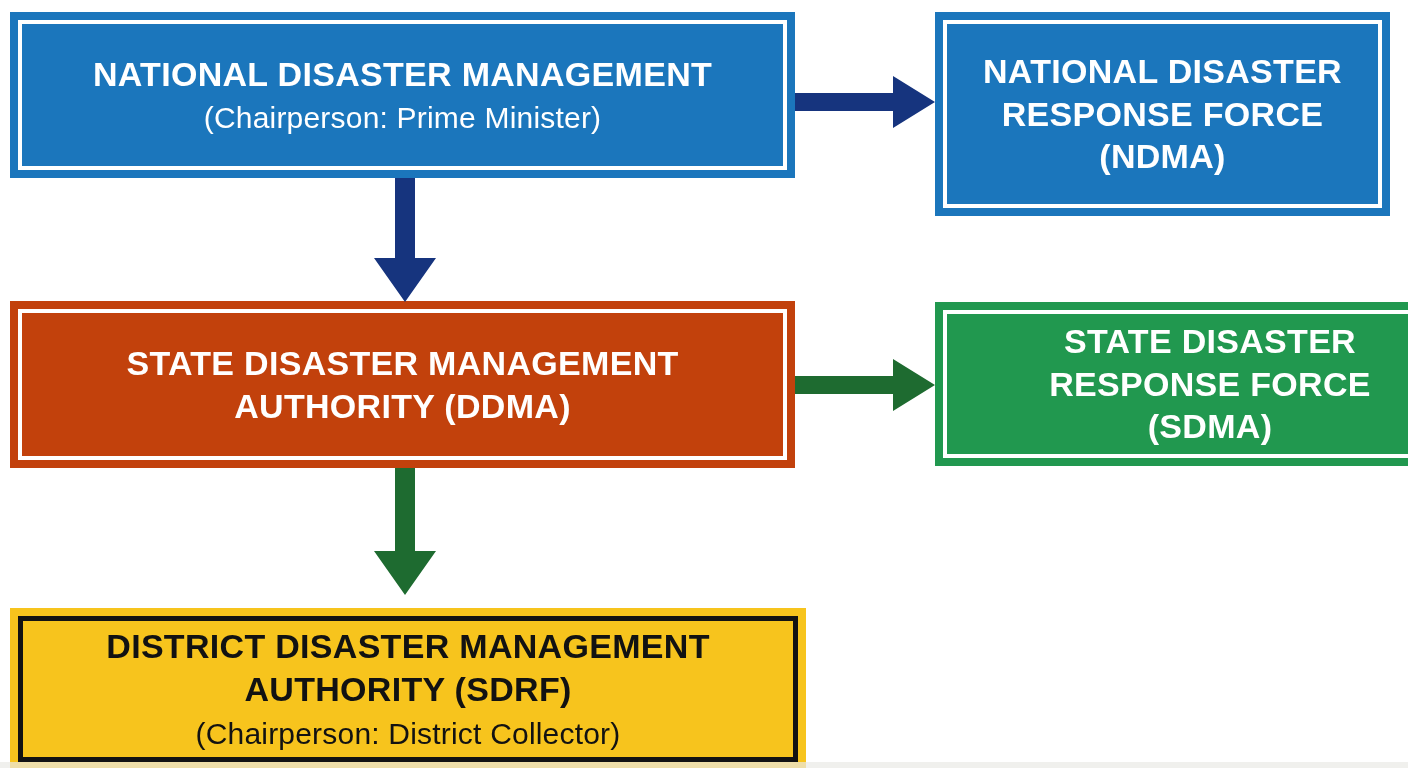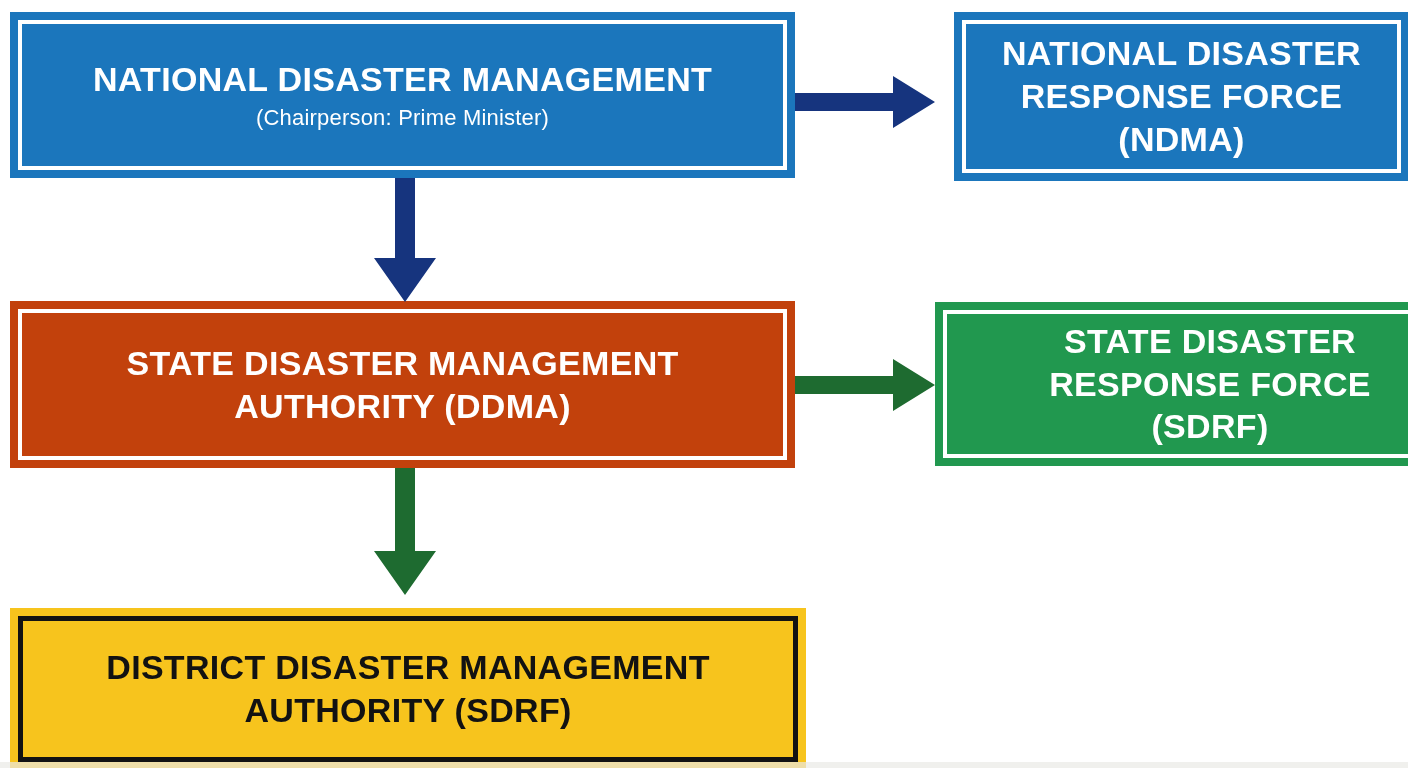--- a/index.html
+++ b/index.html
@@ -31,28 +31,28 @@
   .inner-line.dark { border-width: 5px; }
   .node-title {
     font-weight: 700;
     font-size: 34px;
     line-height: 1.26;
     letter-spacing: 0.3px;
   }
   .node-title .line { display: block; }
   .node-subtitle {
     font-weight: 400;
-    font-size: 22px;
+    font-size: 30px;
     line-height: 1.3;
     margin-top: 3px;
     letter-spacing: 0.2px;
   }
   
   .node-ndma { left: 10px;  top: 12px;  width: 785px; height: 166px; }
-  .node-ndrf { left: 935px; top: 12px;  width: 455px; height: 169px; margin-left: 19px; }
+  .node-ndrf { left: 935px; top: 12px;  width: 455px; height: 204px; }
   .node-sdma { left: 10px;  top: 301px; width: 785px; height: 167px; }
   .node-sdrf { left: 935px; top: 302px; width: 550px; height: 164px; }
   .node-ddma { left: 10px;  top: 608px; width: 796px; height: 162px; }
   .arrow { position: absolute; }
   .arrow svg { display: block; width: 100%; height: 100%; }
   .arrow-h1 { left: 795px; top: 74px;  width: 140px; height: 56px; }
   .arrow-v1 { left: 373px; top: 178px; width: 64px;  height: 124px; }
   .arrow-h2 { left: 795px; top: 357px; width: 140px; height: 56px; }
   .arrow-v2 { left: 373px; top: 468px; width: 64px;  height: 127px; }
   .bottom-edge {
@@ -91,30 +91,31 @@
       <span class="line">STATE DISASTER MANAGEMENT</span>
       <span class="line">AUTHORITY (DDMA)</span>
     </div>
   </div>
 
   <div class="node node-sdrf" style="background: rgb(33, 152, 79); color: rgb(255, 255, 255);">
     <div class="inner-line" style="border-color: rgb(255, 255, 255);"></div>
     <div class="node-title">
       <span class="line">STATE DISASTER</span>
       <span class="line">RESPONSE FORCE</span>
-      <span class="line">(SDRF)</span>
+      <span class="line">(SDMA)</span>
     </div>
   </div>
 
   <div class="node node-ddma" style="background: rgb(247, 196, 29); color: rgb(18, 18, 18);">
     <div class="inner-line dark" style="border-color: rgb(18, 18, 18);"></div>
     <div class="node-title">
       <span class="line">DISTRICT DISASTER MANAGEMENT</span>
       <span class="line">AUTHORITY (SDRF)</span>
     </div>
+    <div class="node-subtitle">(Chairperson: District Collector)</div>
   </div>
 
   <div class="arrow arrow-h1">
     <svg viewBox="0 0 140 56" preserveAspectRatio="none">
       <polygon points="0,19 98,19 98,2 140,28 98,54 98,37 0,37" fill="#16347E"></polygon>
     </svg>
   </div>
 
   <div class="arrow arrow-v1">
     <svg viewBox="0 0 64 124" preserveAspectRatio="none">

